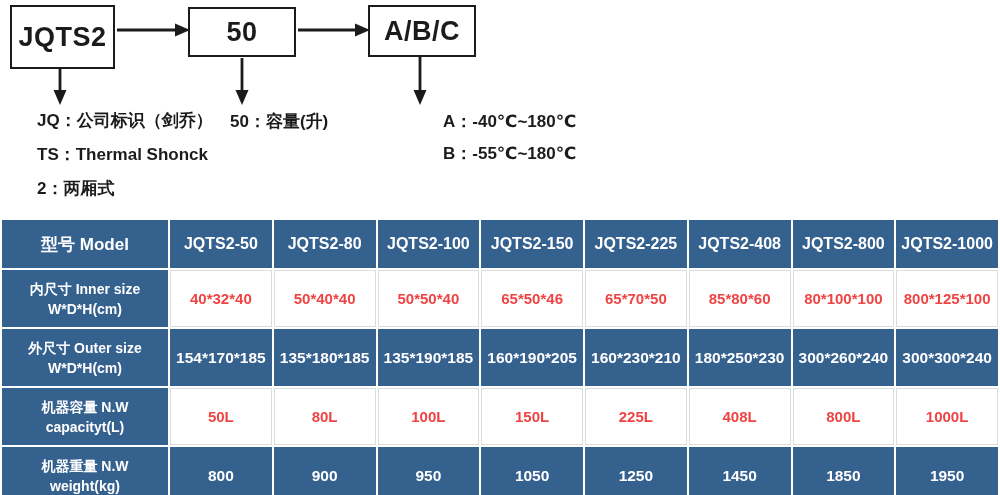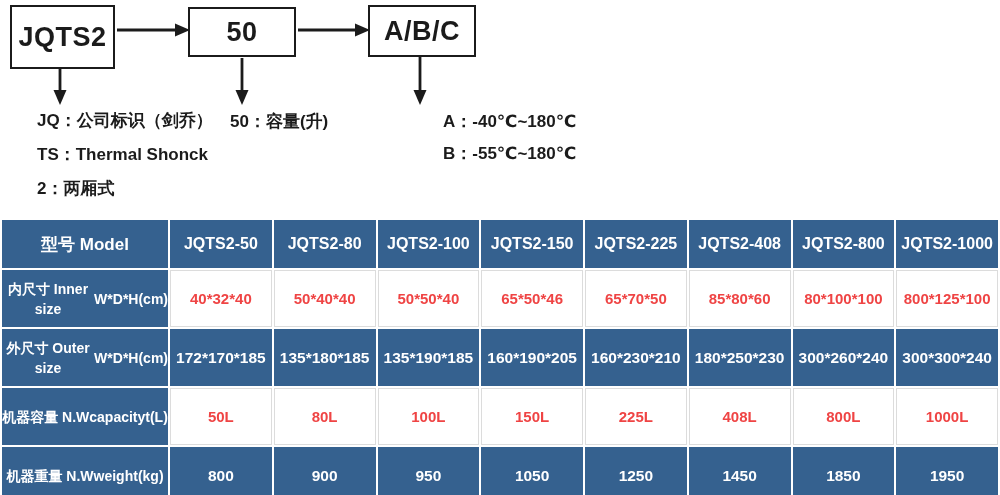--- a/index.html
+++ b/index.html
@@ -40,21 +40,21 @@
     gap:2px;padding:2px;background:#ffffff;
   }
   .cell{
     display:flex;align-items:center;justify-content:center;
     text-align:center;box-sizing:border-box;
   }
   .cell.head{background:var(--blue);color:#fff;height:48px;font-size:16px;}
   .cell.head.first{font-size:17px;}
   .cell.rowlabel{
     background:var(--blue);color:#fff;height:57px;
-    font-size:14px;line-height:20px;
+    flex-direction:column;font-size:14px;line-height:20px;
   }
   .cell.light{
     background:#ffffff;color:#ef4444;height:57px;font-size:15px;
     border:1px solid #dcdcdc;
   }
   .cell.dark{
     background:var(--blue);color:#ffffff;height:57px;font-size:15.5px;
   }
 </style>
 </head>
@@ -113,21 +113,21 @@
       <div class="cell light">50*50*40</div>
       <div class="cell light">65*50*46</div>
       <div class="cell light">65*70*50</div>
       <div class="cell light">85*80*60</div>
       <div class="cell light">80*100*100</div>
       <div class="cell light">800*125*100</div>
       <div class="cell rowlabel">
         <div>外尺寸 Outer size</div>
         <div>W*D*H(cm)</div>
       </div>
-      <div class="cell dark">172*170*185</div>
+      <div class="cell dark">154*170*185</div>
       <div class="cell dark">135*180*185</div>
       <div class="cell dark">135*190*185</div>
       <div class="cell dark">160*190*205</div>
       <div class="cell dark">160*230*210</div>
       <div class="cell dark">180*250*230</div>
       <div class="cell dark">300*260*240</div>
       <div class="cell dark">300*300*240</div>
       <div class="cell rowlabel">
         <div>机器容量 N.W</div>
         <div>capacityt(L)</div>

